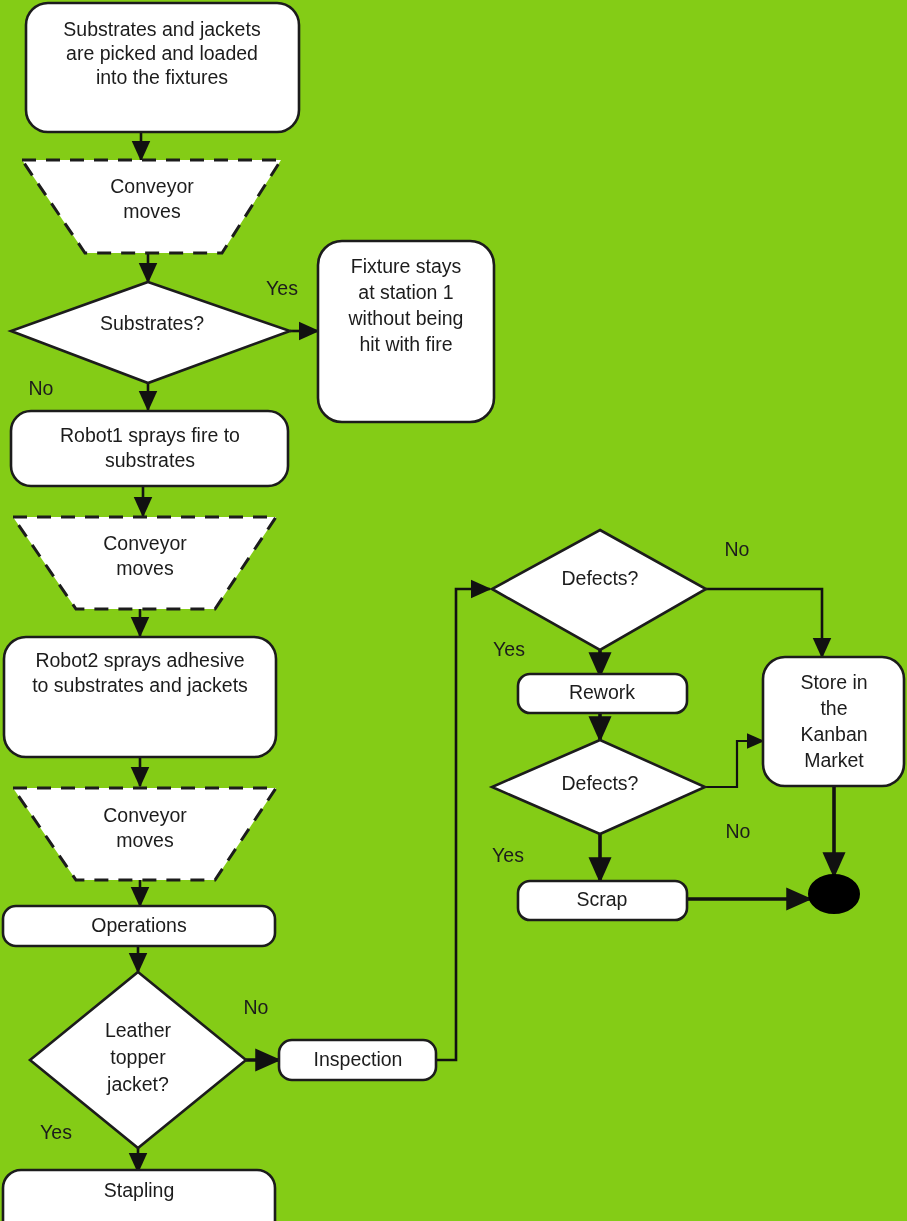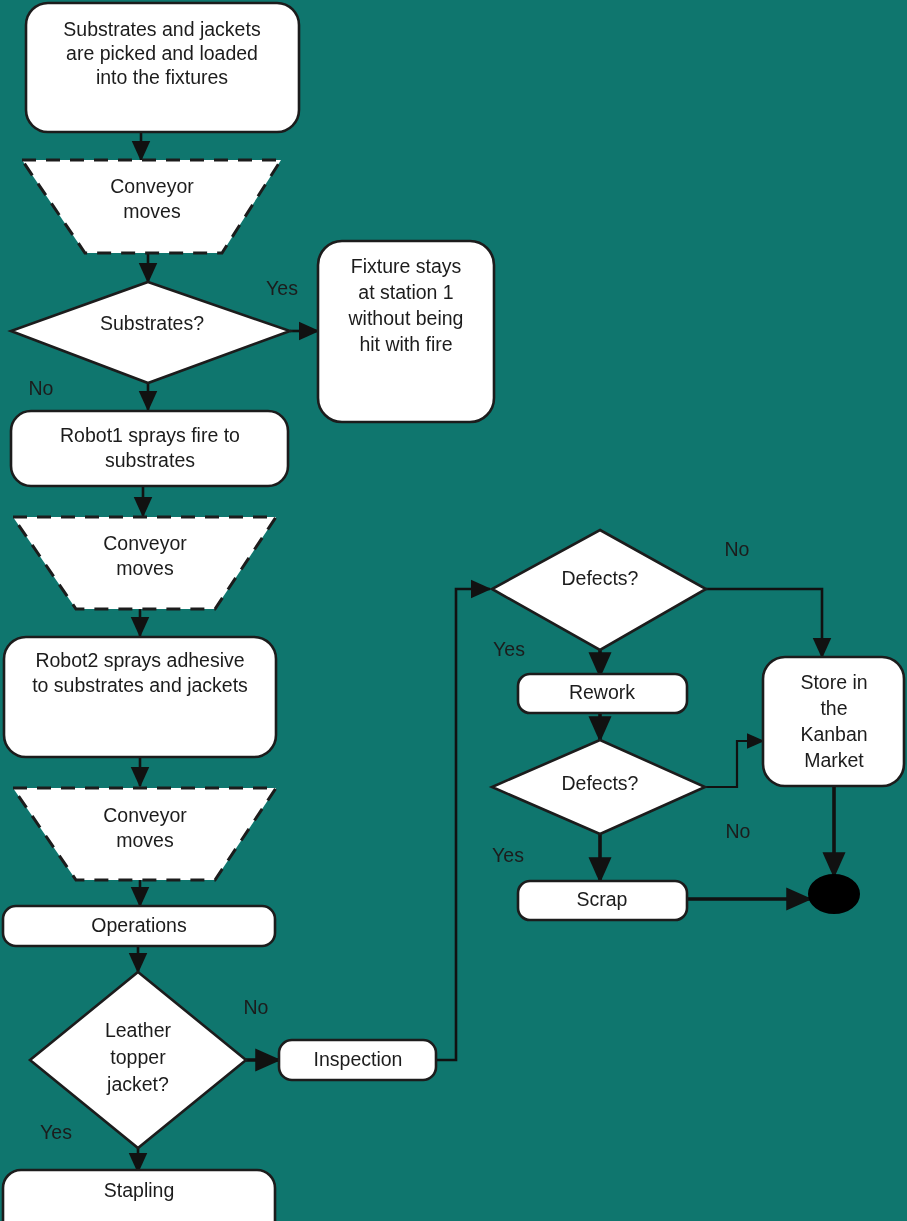--- a/index.html
+++ b/index.html
@@ -7,21 +7,21 @@
     padding: 0;
     background: #ffffff;
   }
   body {
     font-family: "Liberation Sans", sans-serif;
   }
   #flow-root {
     position: relative;
     width: 907px;
     height: 1221px;
-    background: #0f766e;
+    background: #84cc16;
     overflow: hidden;
   }
   #flow-svg {
     position: absolute;
     left: 0;
     top: 0;
     width: 907px;
     height: 1221px;
   }
   .node-text {

